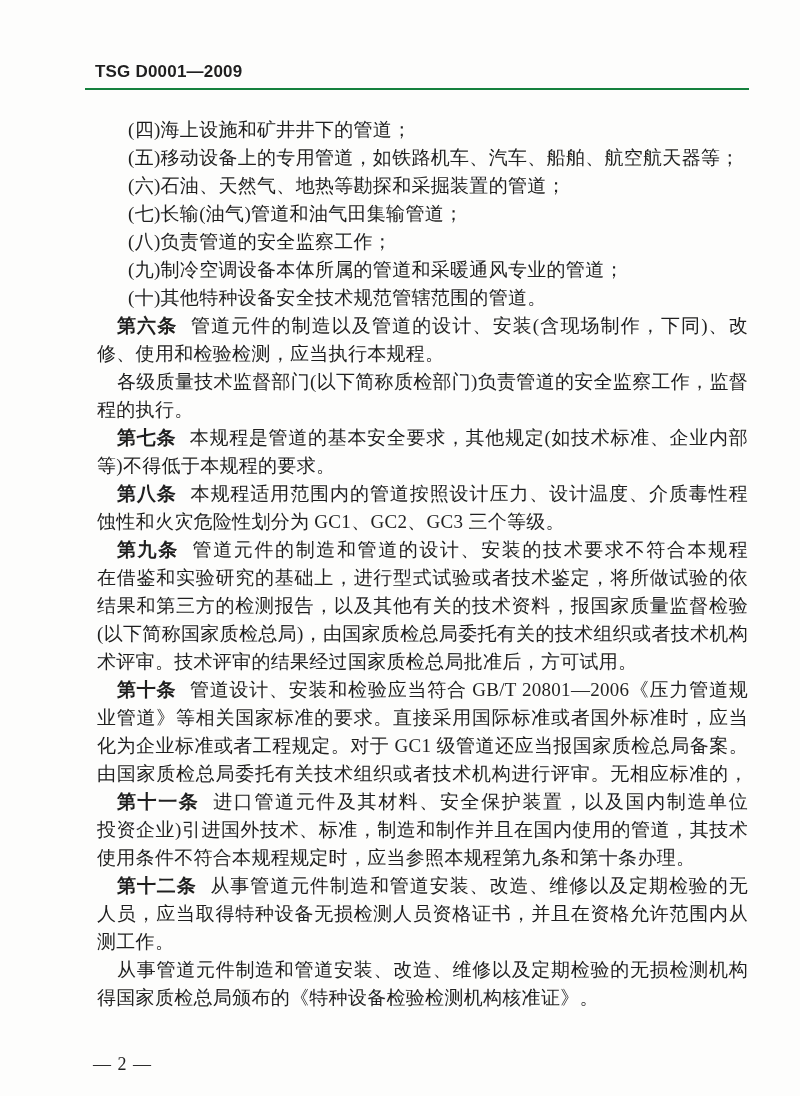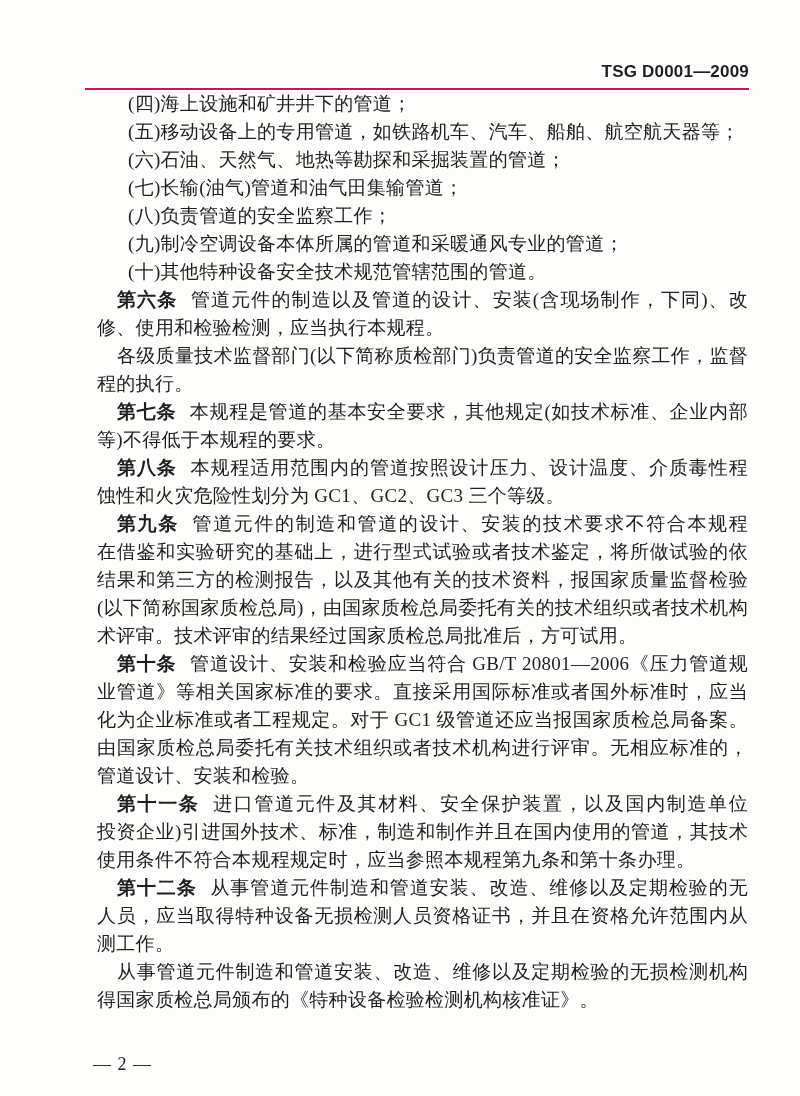--- a/index.html
+++ b/index.html
@@ -18,45 +18,44 @@
   .page {
     position: absolute;
     inset: 0;
   }
   
   .header {
     position: absolute;
     left: 85px;
     right: 51px;
     top: 62px;
-    border-bottom: 2px solid #be185d;
+    border-bottom: 2px solid #15803d;
     padding-bottom: 6px;
     display: flex;
     justify-content: space-between;
     align-items: flex-end;
-    flex-direction: column;
   }
   .doc-code {
     font-family: "Liberation Sans", "DejaVu Sans", sans-serif;
     font-weight: bold;
     font-size: 17px;
     letter-spacing: 0.2px;
     padding-left: 10px;
   }
   .doc-title {
     font-family: "Liberation Sans", "DejaVu Sans", sans-serif;
     font-weight: bold;
     font-size: 17px;
     letter-spacing: 1px;
   }
   
   .body-text {
     position: absolute;
     left: 97px;
-    top: 90px;
+    top: 116px;
     width: 651px;
   }
   .line {
     font-size: 19px;
     line-height: 28px;
     height: 28px;
     white-space: nowrap;
     text-align: left;
     letter-spacing: 0.3px;
   }
@@ -109,21 +108,20 @@
       <div class="line">蚀性和火灾危险性划分为 GC1、GC2、GC3 三个等级。</div>
       <div class="line ind-para fill"><span class="article-no">第九条</span>管道元件的制造和管道的设计、安装的技术要求不符合本规程时，应当</div>
       <div class="line fill">在借鉴和实验研究的基础上，进行型式试验或者技术鉴定，将所做试验的依据、条件、</div>
       <div class="line fill">结果和第三方的检测报告，以及其他有关的技术资料，报国家质量监督检验检疫总局</div>
       <div class="line fill">(以下简称国家质检总局)，由国家质检总局委托有关的技术组织或者技术机构组织技</div>
       <div class="line">术评审。技术评审的结果经过国家质检总局批准后，方可试用。</div>
       <div class="line ind-para fill"><span class="article-no">第十条</span>管道设计、安装和检验应当符合 GB/T 20801—2006《压力管道规范　工</div>
       <div class="line fill">业管道》等相关国家标准的要求。直接采用国际标准或者国外标准时，应当先将其转</div>
       <div class="line fill">化为企业标准或者工程规定。对于 GC1 级管道还应当报国家质检总局备案。必要时，</div>
       <div class="line fill">由国家质检总局委托有关技术组织或者技术机构进行评审。无相应标准的，不得进行</div>
-      <div class="line">管道设计、安装和检验。</div>
       <div class="line ind-para fill"><span class="article-no">第十一条</span>进口管道元件及其材料、安全保护装置，以及国内制造单位（含外商</div>
       <div class="line fill">投资企业)引进国外技术、标准，制造和制作并且在国内使用的管道，其技术要求和</div>
       <div class="line">使用条件不符合本规程规定时，应当参照本规程第九条和第十条办理。</div>
       <div class="line ind-para fill"><span class="article-no">第十二条</span>从事管道元件制造和管道安装、改造、维修以及定期检验的无损检测</div>
       <div class="line fill">人员，应当取得特种设备无损检测人员资格证书，并且在资格允许范围内从事无损检</div>
       <div class="line">测工作。</div>
       <div class="line ind-para fill">从事管道元件制造和管道安装、改造、维修以及定期检验的无损检测机构应当取</div>
       <div class="line">得国家质检总局颁布的《特种设备检验检测机构核准证》。</div>
     </div>
 

